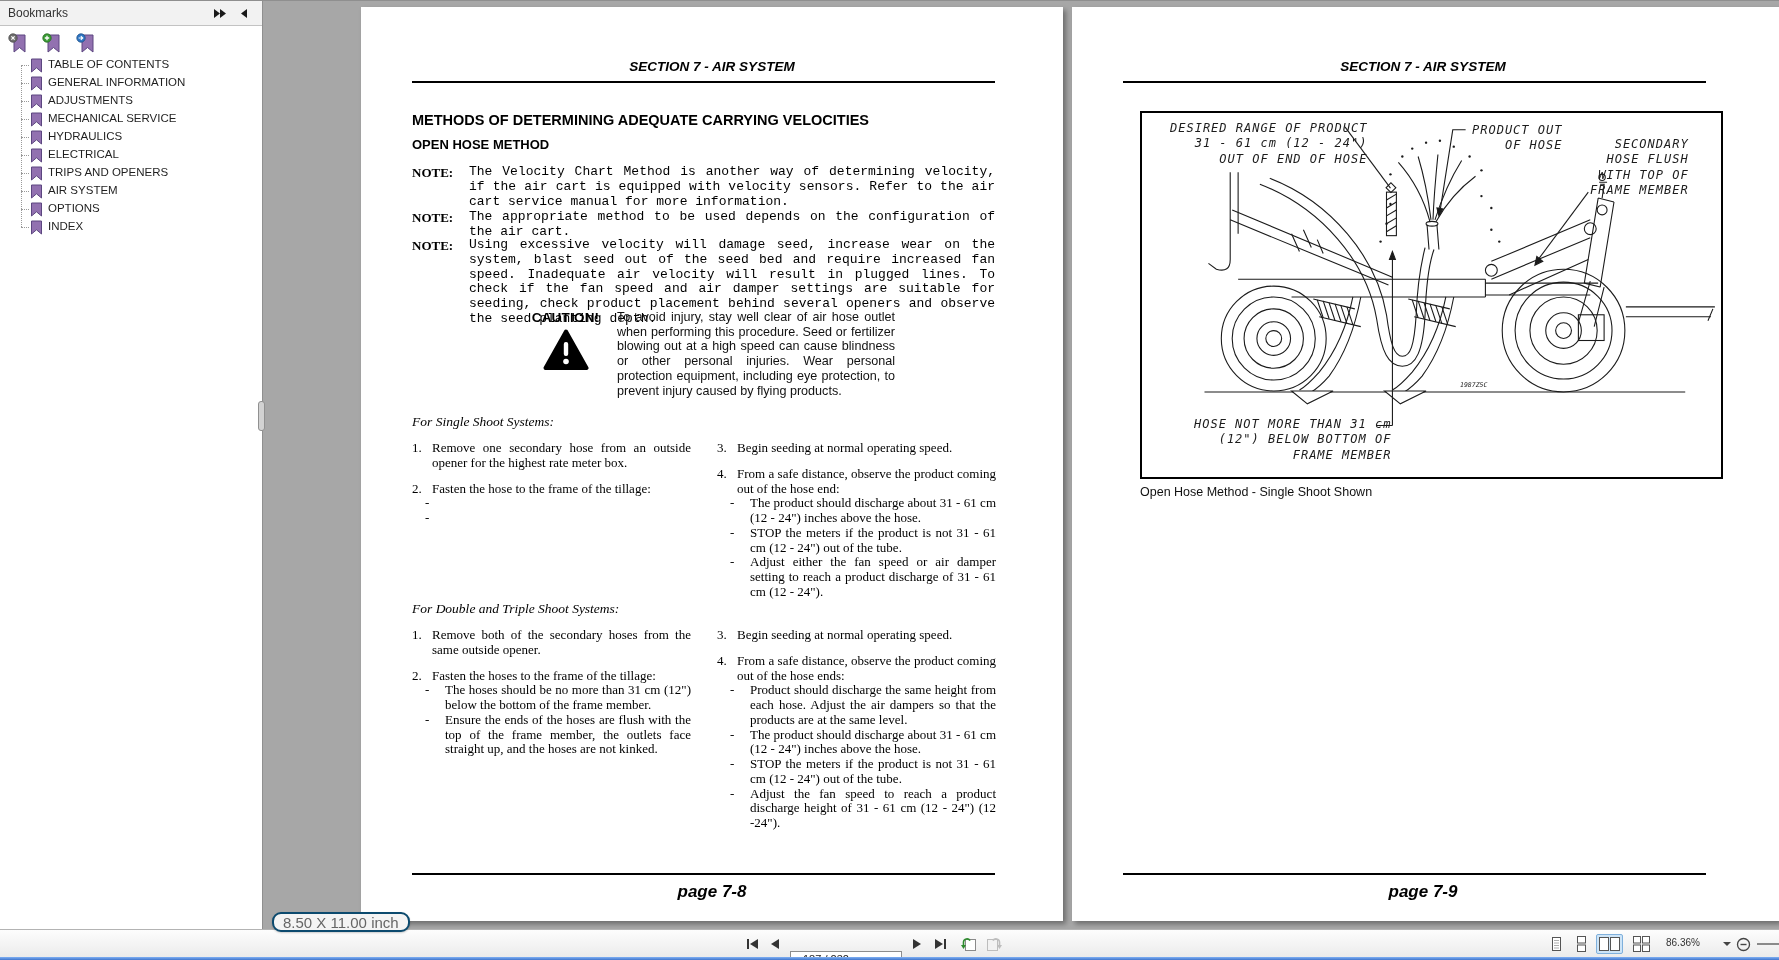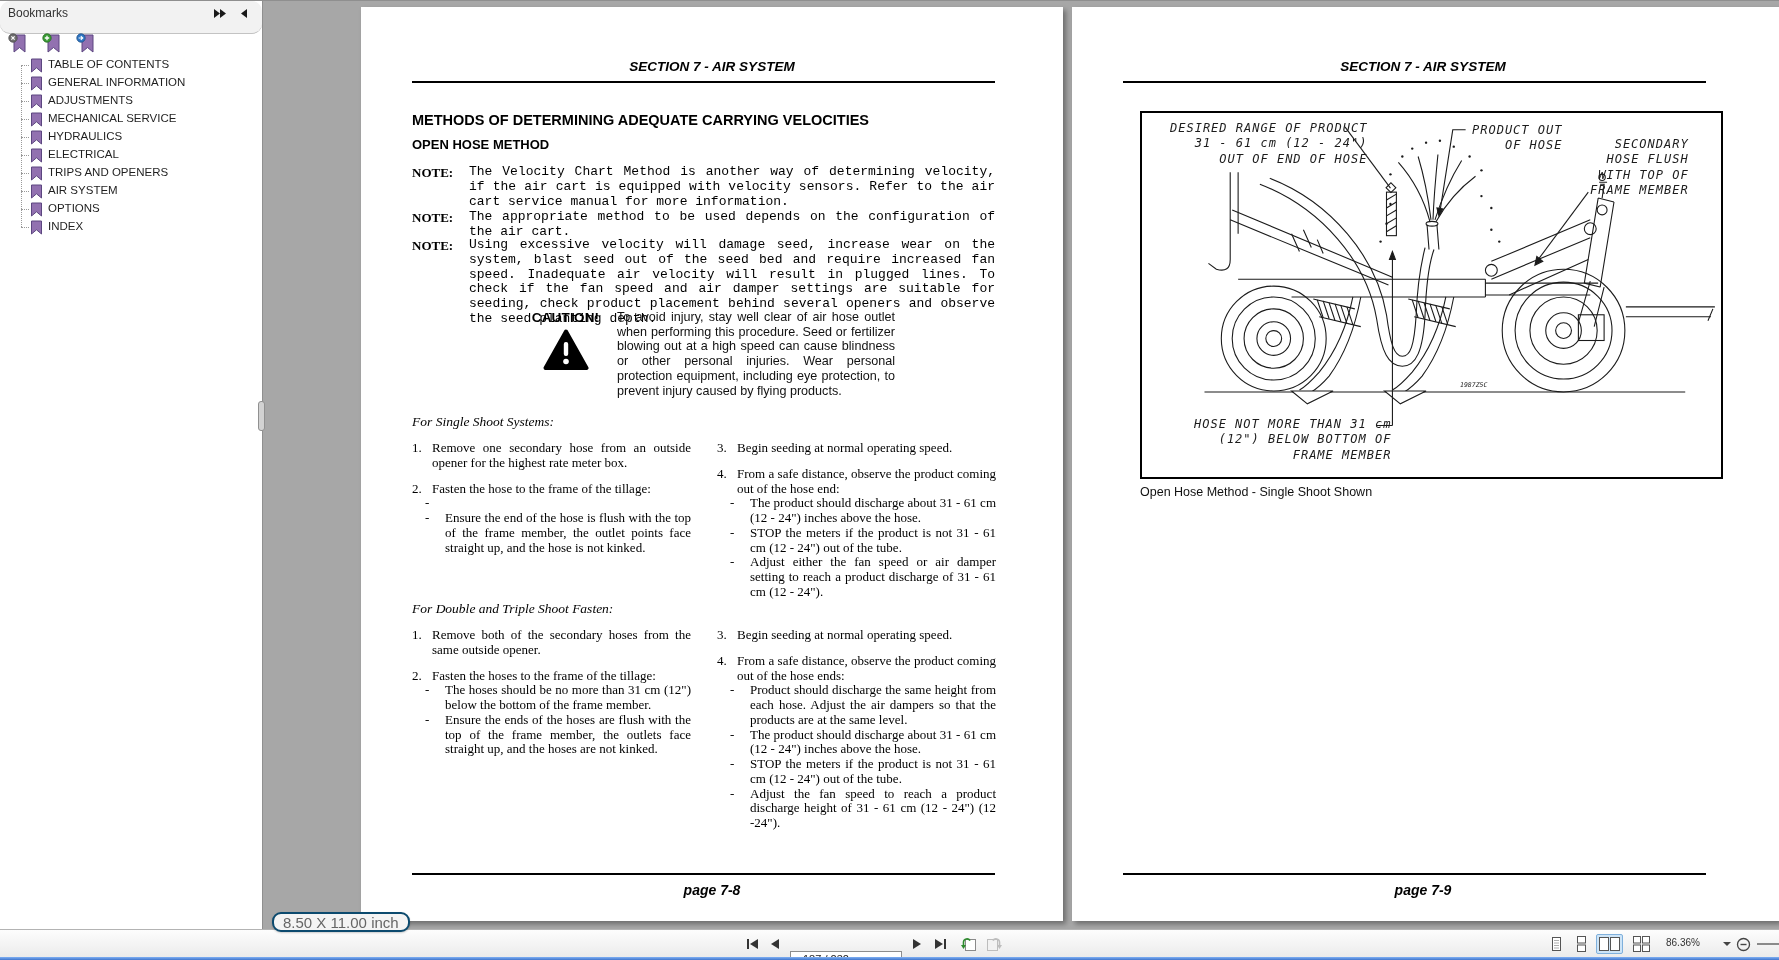--- a/index.html
+++ b/index.html
@@ -2,21 +2,21 @@
 <html><head>
 <meta charset="utf-8">
 <style>
   * { margin:0; padding:0; box-sizing:border-box; }
   html,body { width:1779px; height:960px; overflow:hidden; }
   body { font-family:"Liberation Sans", sans-serif; background:#a7a7a7; }
   #app { position:relative; width:1779px; height:960px; background:#a7a7a7; border-top:1px solid #8f8f8f; }
 
   
   .bm-panel { position:absolute; left:0; top:0; width:263px; height:928px; background:#fff; border-right:1px solid #8f8f8f; }
-  .bm-header { position:relative; height:33px; background:#f2f2f2; border-bottom:1px solid #c3c3c3;border-radius:10px; }
+  .bm-header { position:relative; height:25px; background:#f2f2f2; border-bottom:1px solid #c3c3c3; }
   .bm-title { position:absolute; left:8px; top:5px; font-size:12px; color:#333; }
   .bm-hicon { position:absolute; top:5px; width:16px; height:15px; cursor:pointer; }
   .bm-hicon svg { width:100%; height:100%; }
   .bm-toolbar { position:absolute; top:30px; left:6px; height:26px; display:flex; gap:10px; }
   .bm-tool { width:24px; height:24px; padding:2px; cursor:pointer; }
   .bm-tool svg { width:20px; height:20px; }
   .bm-trunk { position:absolute; left:21px; top:64px; height:162px; width:1px; border-left:1px dotted #9a9a9a; }
   .bm-tree { position:absolute; top:55px; left:0; right:0; }
   .bm-row { position:relative; height:18px; cursor:pointer; }
   .bm-stub { position:absolute; left:21px; top:9px; width:8px; border-top:1px dotted #9a9a9a; }
@@ -40,21 +40,21 @@
   .caution-label { font-size:13.5px; font-weight:bold; letter-spacing:0.2px; }
   .caution-tri { margin-top:4px; width:46px; height:42px; display:inline-block; }
   .caution-text { margin-left:9px; width:278px; font-size:12.6px; line-height:1.17; text-align:justify; color:#111; }
   .shoot-head { position:absolute; left:51px; font-family:"Liberation Serif", serif; font-style:italic; font-size:13.5px; color:#000; }
   .col { position:absolute; width:279px; }
   .li { display:flex; margin-top:11px; font-family:"Liberation Serif", serif; font-size:13px; line-height:1.135; }
   .li:first-child { margin-top:0; }
   .li.sub { margin-top:0; padding-left:13px; }
   .li .num { width:20px; flex:0 0 20px; }
   .li .t { flex:1; text-align:justify; }
-  .pg-footer { position:absolute; top:875px; left:0; width:702px; text-align:center; font-size:14px; font-weight:bold; font-style:italic; }
+  .pg-footer { position:absolute; top:875px; left:0; width:702px; text-align:center; font-size:17px; font-weight:bold; font-style:italic; }
 
   
   .diagram { position:absolute; left:68px; top:104px; width:583px; height:368px; border:2px solid #000; }
   .dwg { position:absolute; left:0; top:0; width:579px; height:364px; z-index:1; }
   .dlabel { position:absolute; z-index:2; font-family:"DejaVu Sans Mono", monospace; font-style:italic; font-size:12px; letter-spacing:1px; line-height:1.28; white-space:pre-line; color:#1c1c1c;text-align:right; }
   .dcode { position:absolute; z-index:2; font-family:"DejaVu Sans Mono", monospace; font-style:italic; font-size:6.5px; color:#1c1c1c; }
   .caption { position:absolute; top:478px; left:68px; font-size:12.5px; color:#111; }
 
   
   .toolbar { position:absolute; left:0; top:928px; width:1779px; height:28px; background:linear-gradient(#fdfdfd,#ebebeb); border-top:1px solid #b3b3b3; }
@@ -252,21 +252,20 @@
         </div>
         <div class="li">
           <span class="num">2.</span>
           <span class="t">Fasten the hose to the frame of the tillage:</span>
         </div>
         <div class="li sub">
           <span class="num">-</span>
         </div>
         <div class="li sub">
           <span class="num">-</span>
-          <span class="t">Ensure the end of the hose is flush with the top of the frame member, the outlet points face straight up, and the hose is not kinked.</span>
         </div>
       </div>
     <div class="col" style="top:434px; left:356px">
         <div class="li">
           <span class="num">3.</span>
           <span class="t">Begin seeding at normal operating speed.</span>
         </div>
         <div class="li">
           <span class="num">4.</span>
           <span class="t">From a safe distance, observe the product coming out of the hose end:</span>
@@ -278,21 +277,21 @@
         <div class="li sub">
           <span class="num">-</span>
           <span class="t">STOP the meters if the product is not 31 - 61 cm (12 - 24") out of the tube.</span>
         </div>
         <div class="li sub">
           <span class="num">-</span>
           <span class="t">Adjust either the fan speed or air damper setting to reach a product discharge of 31 - 61 cm (12 - 24").</span>
         </div>
       </div>
 
-    <div class="shoot-head" style="top:594px">For Double and Triple Shoot Fasten:</div>
+    <div class="shoot-head" style="top:594px">For Double and Triple Shoot Systems:</div>
     <div class="col" style="top:621px; left:51px">
         <div class="li">
           <span class="num">1.</span>
           <span class="t">Remove both of the secondary hoses from the same outside opener.</span>
         </div>
         <div class="li">
           <span class="num">2.</span>
           <span class="t">Fasten the hoses to the frame of the tillage:</span>
         </div>
         <div class="li sub">

